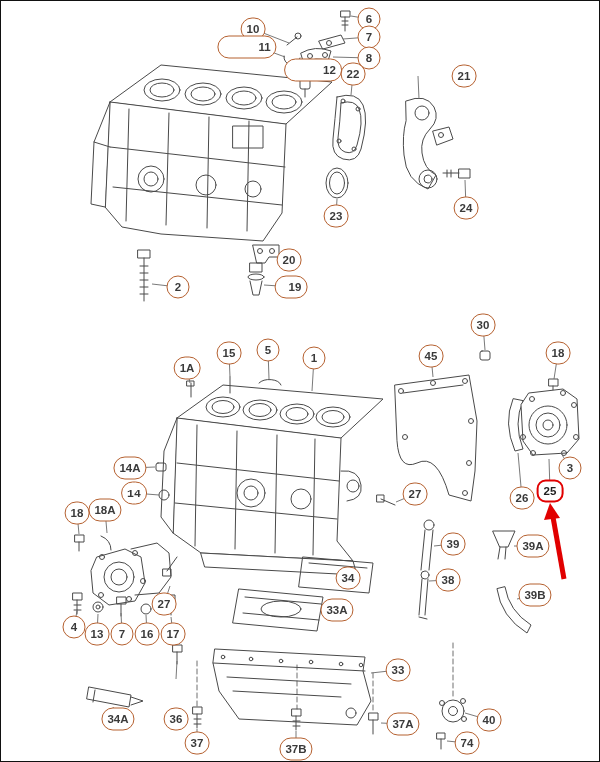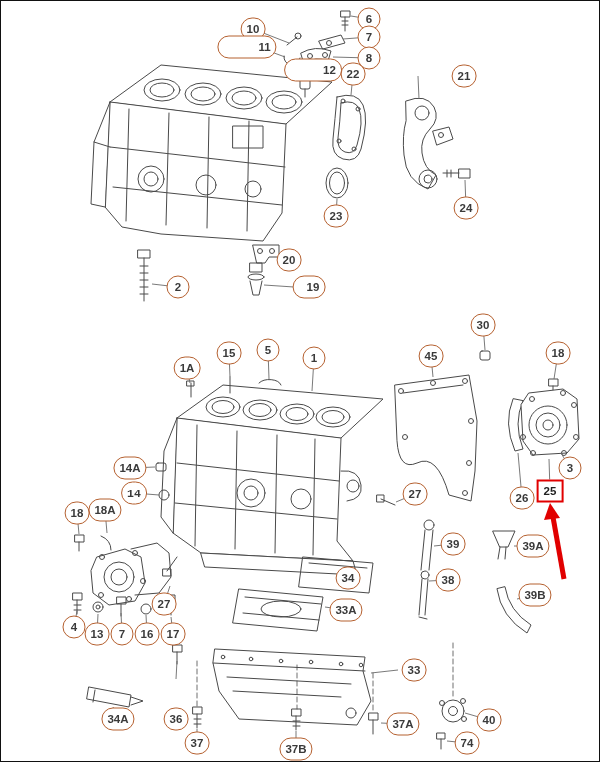--- a/index.html
+++ b/index.html
@@ -38,21 +38,21 @@
     font-weight: bold;
     line-height: 1;
     display: flex;
     align-items: center;
     justify-content: center;
     z-index: 2;
     cursor: pointer;
   }
   .callout.highlighted {
     border: 2.4px solid var(--highlight, #e10000);
-    border-radius: 0;
+    border-radius: 9px;
     color: #222222;
   }
 </style>
 </head>
 <body>
 
 <div class="canvas">
   <svg class="diagram-svg" width="600" height="762" viewBox="0 0 600 762">
 
     <g class="art">
@@ -326,21 +326,21 @@
       <div class="callout" style="left: 368px; top: 36px;">7</div>
       <div class="callout" style="left: 368px; top: 57px;">8</div>
       <div class="callout" style="left: 252px; top: 28px;">10</div>
       <div class="callout" style="left: 246px; top: 46px; padding-left: 40px;">11</div>
       <div class="callout" style="left: 312px; top: 69px; padding-left: 38px;">12</div>
       <div class="callout" style="left: 352px; top: 73px;">22</div>
       <div class="callout" style="left: 417px; top: 75px; margin-left: 46px;">21</div>
       <div class="callout" style="left: 335px; top: 215px;">23</div>
       <div class="callout" style="left: 465px; top: 207px;">24</div>
       <div class="callout" style="left: 288px; top: 252px; margin-top: 7px;">20</div>
-      <div class="callout" style="left: 308px; top: 286px; padding-left: 13px;">19</div>
+      <div class="callout" style="left: 290px; top: 286px; padding-left: 13px;">19</div>
       <div class="callout" style="left: 177px; top: 286px;">2</div>
       <div class="callout" style="left: 482px; top: 324px;">30</div>
       <div class="callout" style="left: 557px; top: 352px;">18</div>
       <div class="callout" style="left: 430px; top: 355px;">45</div>
       <div class="callout" style="left: 186px; top: 367px;">1A</div>
       <div class="callout" style="left: 228px; top: 352px;">15</div>
       <div class="callout" style="left: 267px; top: 349px;">5</div>
       <div class="callout" style="left: 313px; top: 357px;">1</div>
       <div class="callout" style="left: 129px; top: 467px;">14A</div>
       <div class="callout" style="left: 133px; top: 492px; font-family: Liberation Mono, monospace;">14</div>
@@ -348,29 +348,29 @@
       <div class="callout" style="left: 569px; top: 467px;">3</div>
       <div class="callout" style="left: 521px; top: 497px;">26</div>
       <div class="callout highlighted" style="left: 549px; top: 490px;">25</div>
       <div class="callout" style="left: 104px; top: 509px;">18A</div>
       <div class="callout" style="left: 76px; top: 512px;">18</div>
       <div class="callout" style="left: 452px; top: 543px;">39</div>
       <div class="callout" style="left: 532px; top: 545px;">39A</div>
       <div class="callout" style="left: 447px; top: 579px;">38</div>
       <div class="callout" style="left: 534px; top: 594px;">39B</div>
       <div class="callout" style="left: 347px; top: 577px;">34</div>
-      <div class="callout" style="left: 345px; top: 609px;">33A</div>
+      <div class="callout" style="left: 336px; top: 609px;">33A</div>
       <div class="callout" style="left: 163px; top: 603px;">27</div>
       <div class="callout" style="left: 73px; top: 626px;">4</div>
       <div class="callout" style="left: 96px; top: 633px;">13</div>
       <div class="callout" style="left: 121px; top: 633px;">7</div>
       <div class="callout" style="left: 146px; top: 633px;">16</div>
       <div class="callout" style="left: 172px; top: 633px;">17</div>
       <div class="callout" style="left: 175px; top: 678px; margin-top: 40px;">36</div>
       <div class="callout" style="left: 117px; top: 718px;">34A</div>
-      <div class="callout" style="left: 413px; top: 669px;">33</div>
+      <div class="callout" style="left: 397px; top: 669px;">33</div>
       <div class="callout" style="left: 402px; top: 723px;">37A</div>
       <div class="callout" style="left: 488px; top: 719px;">40</div>
       <div class="callout" style="left: 466px; top: 742px;">74</div>
       <div class="callout" style="left: 196px; top: 742px;">37</div>
       <div class="callout" style="left: 295px; top: 748px;">37B</div>
     </div>
 </div>
 
 </body></html>

